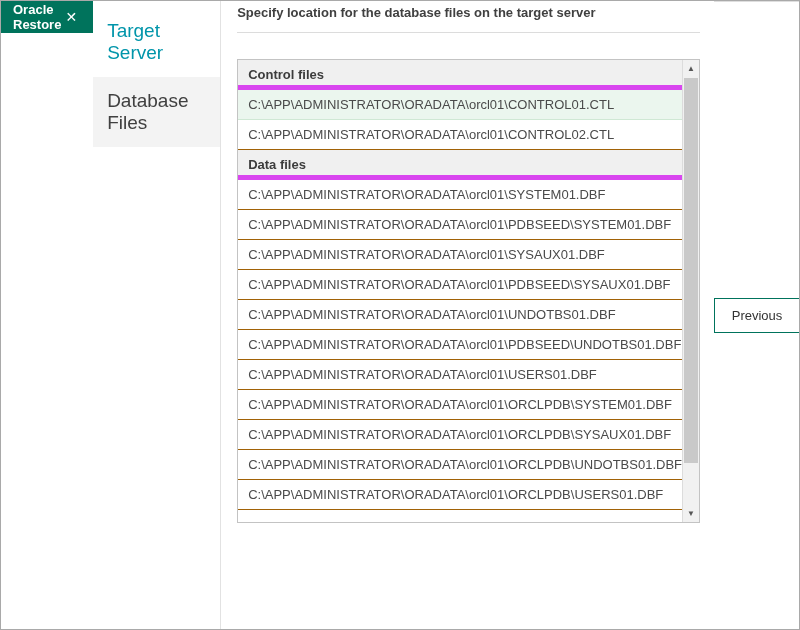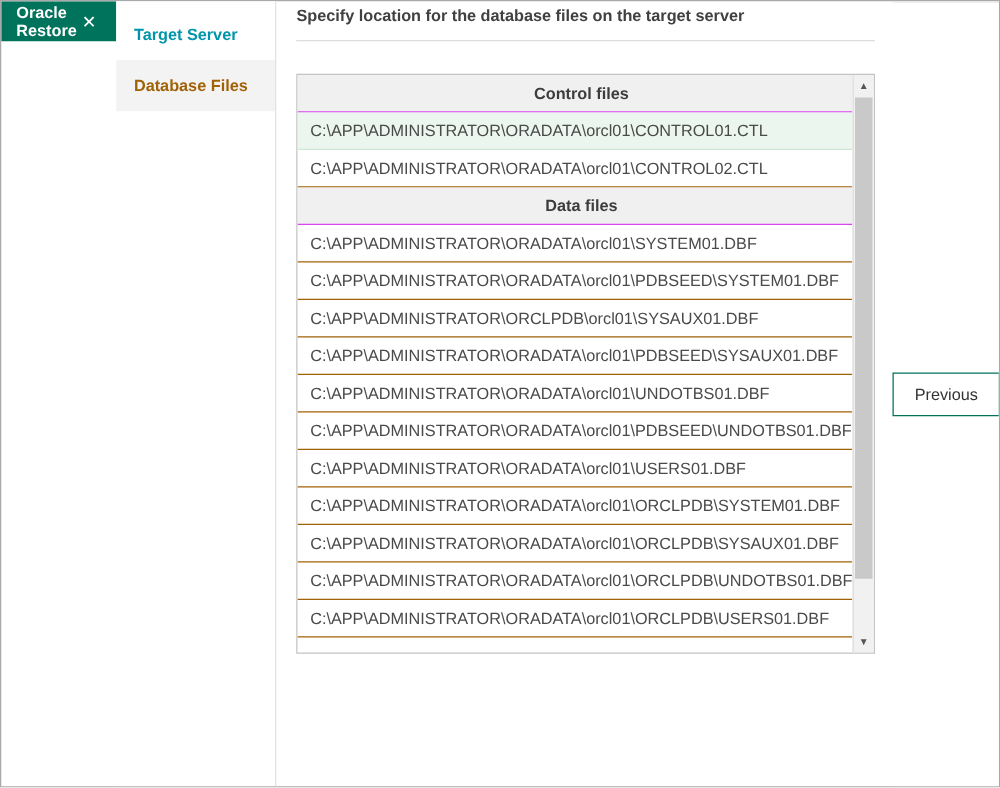--- a/index.html
+++ b/index.html
@@ -42,25 +42,24 @@
   .sidebar {
     width: 128px; flex: 0 0 128px;
     border-right: 1px solid #e2e2e2;
     padding-top: 6px;
     background: #fff;
   }
   .nav-item {
     padding: 13px 0 13px 14px;
     color: #0095aa;
     cursor: pointer;
-    font-size: 13px;
-    font-weight: bold;
+    font-size: 19px;
   }
   .nav-item.active {
-    color: #a16207;
+    color: #404040;
     background: #f3f3f3;
     cursor: default;
   }
   .main {
     flex: 1;
     display: flex; flex-direction: column;
     padding: 4px 14px 0 16px;
     min-height: 0;
   }
   .heading {
@@ -78,24 +77,23 @@
     background: #fff;
   }
   .file-list {
     flex: 1;
     overflow: hidden;
   }
   .section-header {
     height: 30px; line-height: 29px;
     padding-left: 10px;
     background: #f0f0f0;
-    border-bottom: 1px solid #d946ef;
+    border-bottom: 5px solid #d946ef;
     font-weight: bold;
     color: #3c3c3c;
-    text-align: center;
   }
   .file-row {
     height: 30px; line-height: 29px;
     padding-left: 10px;
     border-bottom: 1px solid #a16207;
     color: #4a4a4a;
     white-space: nowrap;
     cursor: default;
   }
   .file-row.selected {
@@ -179,21 +177,21 @@
       <div class="heading">Specify location for the database files on the target server</div>
 
       <div class="list-wrap">
         <div class="file-list">
             <div class="section-header">Control files</div>
             <div class="file-row selected">C:\APP\ADMINISTRATOR\ORADATA\orcl01\CONTROL01.CTL</div>
             <div class="file-row">C:\APP\ADMINISTRATOR\ORADATA\orcl01\CONTROL02.CTL</div>
             <div class="section-header">Data files</div>
             <div class="file-row">C:\APP\ADMINISTRATOR\ORADATA\orcl01\SYSTEM01.DBF</div>
             <div class="file-row">C:\APP\ADMINISTRATOR\ORADATA\orcl01\PDBSEED\SYSTEM01.DBF</div>
-            <div class="file-row">C:\APP\ADMINISTRATOR\ORCLPDB\orcl01\SYSAUX01.DBF</div>
+            <div class="file-row">C:\APP\ADMINISTRATOR\ORADATA\orcl01\SYSAUX01.DBF</div>
             <div class="file-row">C:\APP\ADMINISTRATOR\ORADATA\orcl01\PDBSEED\SYSAUX01.DBF</div>
             <div class="file-row">C:\APP\ADMINISTRATOR\ORADATA\orcl01\UNDOTBS01.DBF</div>
             <div class="file-row">C:\APP\ADMINISTRATOR\ORADATA\orcl01\PDBSEED\UNDOTBS01.DBF</div>
             <div class="file-row">C:\APP\ADMINISTRATOR\ORADATA\orcl01\USERS01.DBF</div>
             <div class="file-row">C:\APP\ADMINISTRATOR\ORADATA\orcl01\ORCLPDB\SYSTEM01.DBF</div>
             <div class="file-row">C:\APP\ADMINISTRATOR\ORADATA\orcl01\ORCLPDB\SYSAUX01.DBF</div>
             <div class="file-row">C:\APP\ADMINISTRATOR\ORADATA\orcl01\ORCLPDB\UNDOTBS01.DBF</div>
             <div class="file-row">C:\APP\ADMINISTRATOR\ORADATA\orcl01\ORCLPDB\USERS01.DBF</div>
           </div>
         <div class="scrollbar">

